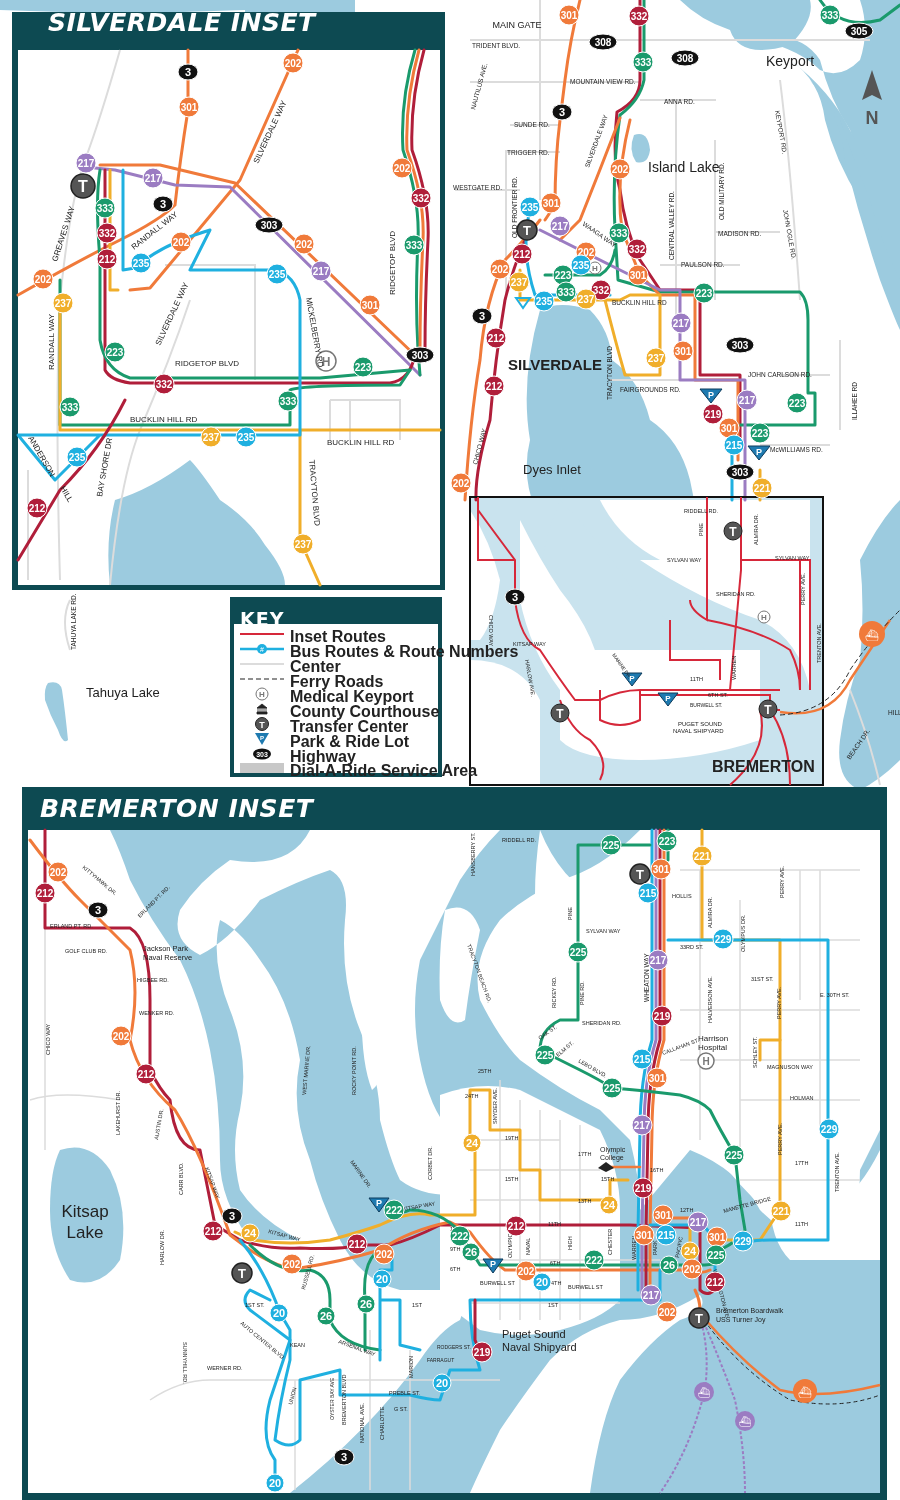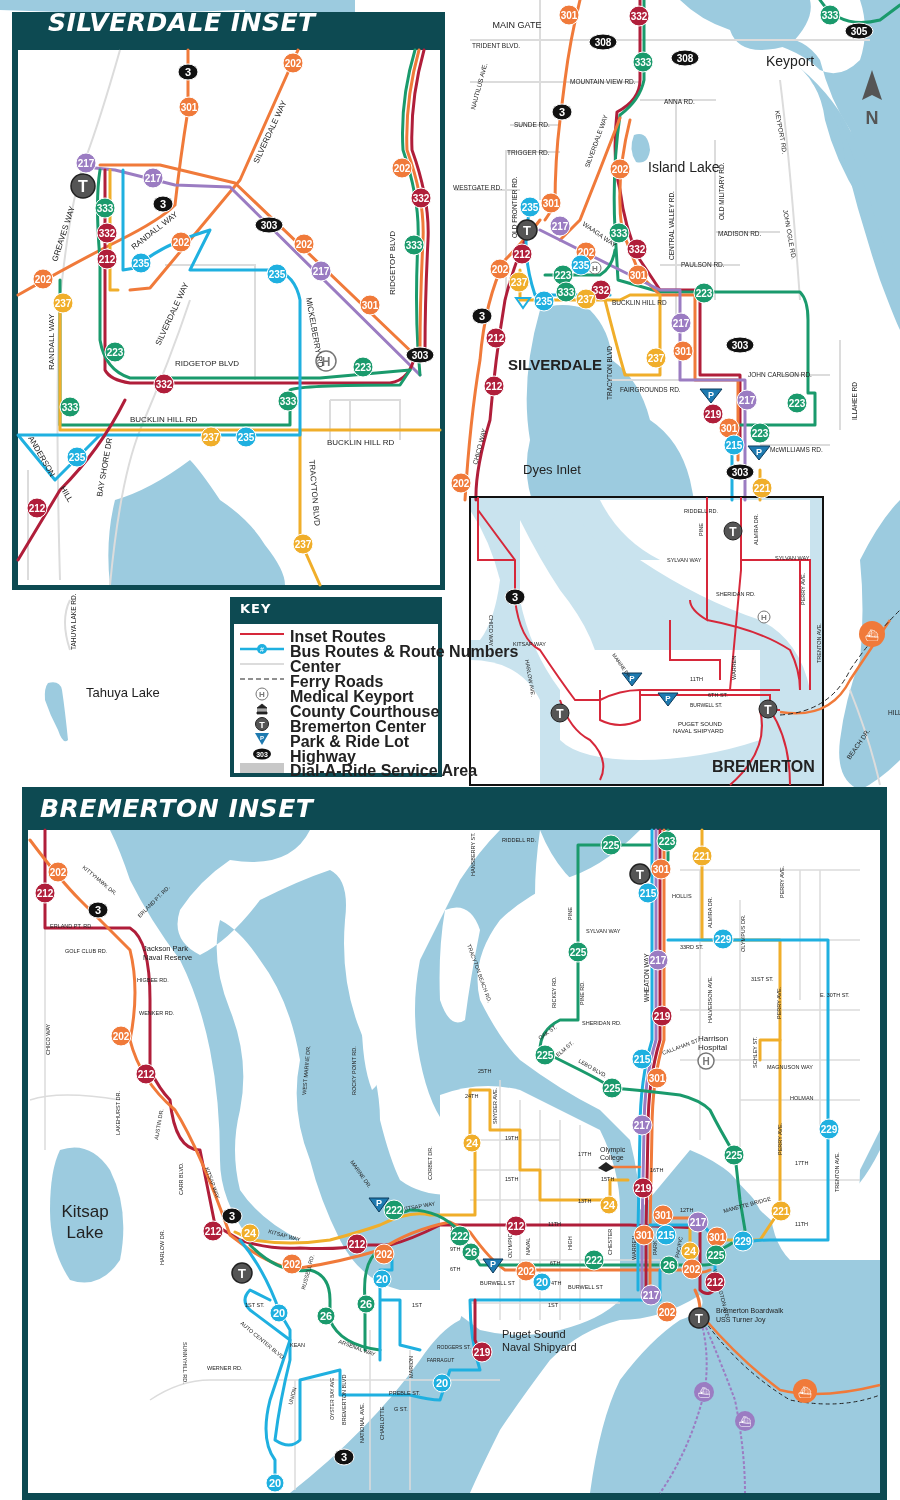--- a/index.html
+++ b/index.html
@@ -1,20 +1,20 @@
 <!DOCTYPE html>
 <html><head>
 <meta charset="utf-8">
 <style>
   html,body{margin:0;padding:0;background:#fff;}
   body{width:900px;height:1500px;position:relative;overflow:hidden;font-family:"Liberation Sans",sans-serif;}
   #map{position:absolute;left:0;top:0;width:900px;height:1500px;}
   .inset-title{position:absolute;color:#fff;font-family:"DejaVu Sans",sans-serif;font-weight:bold;font-style:italic;font-size:25px;letter-spacing:0.5px;}
   .key{position:absolute;left:230px;top:597px;width:212px;height:180px;background:#0d4a52;box-sizing:border-box;}
-  .key-title{position:absolute;left:10px;top:4px;color:#fff;font-family:"DejaVu Sans",sans-serif;font-weight:bold;font-size:13px;letter-spacing:1px;}
+  .key-title{position:absolute;left:10px;top:11px;color:#fff;font-family:"DejaVu Sans",sans-serif;font-weight:bold;font-size:19px;letter-spacing:1px;}
   .key-body{position:absolute;left:4px;top:27px;width:204px;height:149px;background:#fff;}
   .key-row{position:absolute;left:0;height:15px;width:204px;}
   .key-sym{position:absolute;left:4px;top:0;width:48px;height:15px;}
   .key-label{position:absolute;left:56px;top:1px;font-size:16px;font-weight:bold;color:#222;white-space:nowrap;}
   .lbl{font-family:"Liberation Sans",sans-serif;fill:#222;}
 </style>
 </head>
 <body>
 
 <svg id="map" viewBox="0 0 900 1500" xmlns="http://www.w3.org/2000/svg">
@@ -1094,21 +1094,21 @@
       <div class="key-sym"><svg width="48" height="15">
             <path d="M19 12 H29 V10 H19 Z M20 10 V6 M22 10 V6 M24 10 V6 M26 10 V6 M28 10 V6 M19 6 L24 2 L29 6 Z" fill="#222" stroke="#222" stroke-width="0.8"></path>
           </svg></div>
       <div class="key-label">County Courthouse</div>
     </div>
     <div class="key-row" style="top:93px">
       <div class="key-sym"><svg width="48" height="15">
             <circle cx="24" cy="7" r="6.5" fill="#555" stroke="#222"></circle>
             <text x="24" y="11" text-anchor="middle" font-size="9" font-weight="bold" fill="#fff" font-family="Liberation Sans, sans-serif">T</text>
           </svg></div>
-      <div class="key-label">Bremerton Center</div>
+      <div class="key-label">Transfer Center</div>
     </div>
     <div class="key-row" style="top:108px">
       <div class="key-sym"><svg width="48" height="15">
             <path d="M17 1 H31 L24 13 Z" fill="#1e7ab0"></path>
             <text x="24" y="8" text-anchor="middle" font-size="6" font-weight="bold" fill="#fff" font-family="Liberation Sans, sans-serif">P</text>
           </svg></div>
       <div class="key-label">Park &amp; Ride Lot</div>
     </div>
     <div class="key-row" style="top:123px">
       <div class="key-sym"><svg width="48" height="15">

